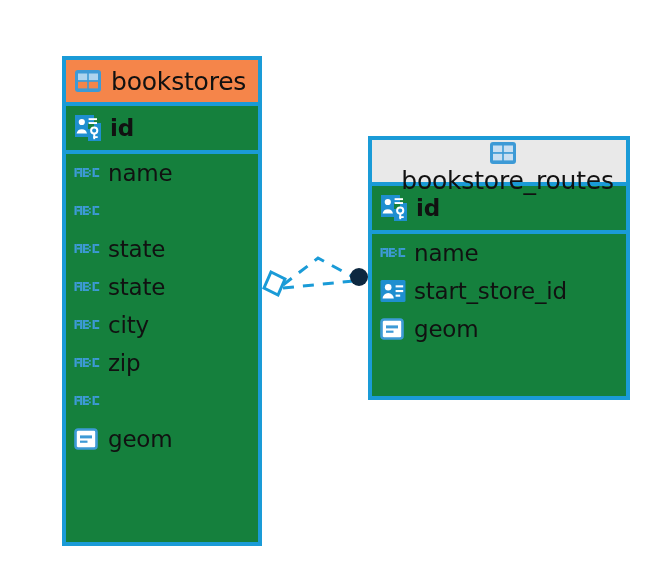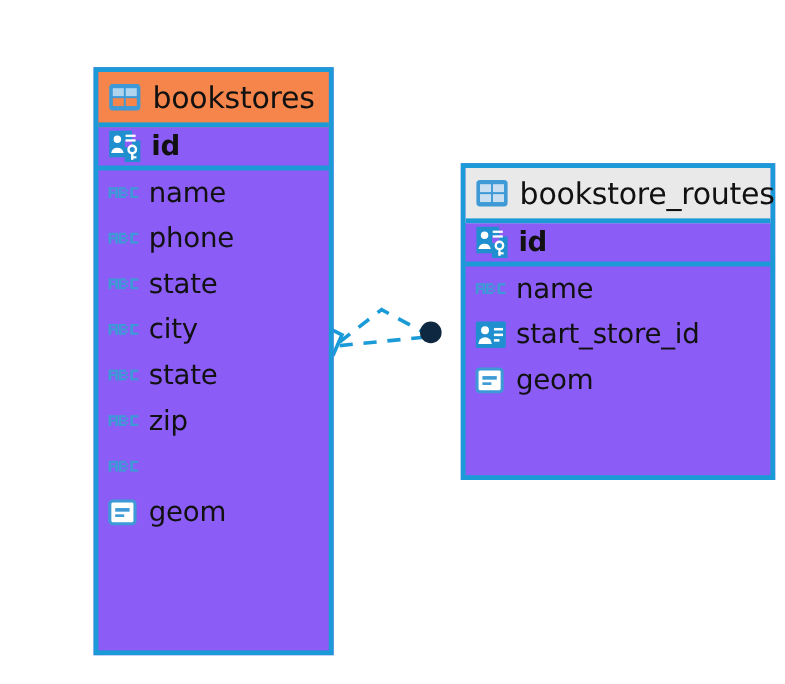--- a/index.html
+++ b/index.html
@@ -25,22 +25,21 @@
     top: 0;
     width: 654px;
     height: 570px;
     pointer-events: none;
   }
   
   .entity {
     position: absolute;
     box-sizing: border-box;
     border: 4px solid #1a9bd7;
-    background: #8b5cf6;
-    margin-left: 16px;
+    background: #15803d;
   }
   #entity-bookstores {
     left: 62px;
     top: 56px;
     width: 200px;
     height: 490px;
   }
   #entity-bookstore-routes {
     left: 368px;
     top: 136px;
@@ -49,41 +48,41 @@
   }
   .entity-header {
     box-sizing: border-box;
     height: 46px;
     display: flex;
     align-items: center;
     padding-left: 8px;
     border-bottom: 4px solid #1a9bd7;
   }
   .header-orange { background: #f5854a; }
-  .header-gray   { background: #e9e9e9; }
+  .header-gray   { background: #e9e9e9; flex-direction: column; }
   .entity-title {
     font-size: 25px;
     color: #111111;
     margin-left: 9px;
     white-space: nowrap;
     letter-spacing: -0.2px;
   }
   .pk-section {
     box-sizing: border-box;
     border-bottom: 4px solid #1a9bd7;
   }
   .row {
     box-sizing: border-box;
     height: 38px;
     display: flex;
     align-items: center;
     padding-left: 8px;
     white-space: nowrap;
   }
-  .row-pk { height: 32px; }
+  .row-pk { height: 44px; }
   .row-label {
     font-size: 23px;
     color: #111111;
     margin-left: 8px;
     letter-spacing: -0.2px;
   }
   .row-label.bold { font-weight: bold; }
   .icon {
     flex: 0 0 auto;
     display: inline-flex;
@@ -190,21 +189,20 @@
               <rect x="11.1" y="11.6" width="3.8" height="1.9"></rect>
                 <rect x="11.1" y="15.1" width="3.8" height="1.9"></rect>
               <rect x="14.9" y="9.9" width="1.9" height="1.8"></rect>
                 <rect x="14.9" y="13.4" width="1.9" height="1.8"></rect>
               <rect x="18.6" y="8" width="2.2" height="9"></rect>
                 <rect x="20.8" y="8" width="4.4" height="1.9"></rect>
               <rect x="20.8" y="15.1" width="4.4" height="1.9"></rect>
             </g>
           </svg>
         </span>
-        <span class="row-label">phone</span>
       </div>
       <div class="row">
         <span class="icon icon-abc">
           <svg viewBox="0 0 26 26" width="26" height="26">
             <g fill="#3d9ad6">
               <rect x="0.5" y="8" width="2.2" height="9"></rect>
                 <rect x="6.1" y="8" width="2.2" height="9"></rect>
               <rect x="2.7" y="8" width="3.4" height="2"></rect>
                 <rect x="2.7" y="11.6" width="3.4" height="1.9"></rect>
               <rect x="8.9" y="8" width="2.2" height="9"></rect>
@@ -234,43 +232,43 @@
               <rect x="11.1" y="11.6" width="3.8" height="1.9"></rect>
                 <rect x="11.1" y="15.1" width="3.8" height="1.9"></rect>
               <rect x="14.9" y="9.9" width="1.9" height="1.8"></rect>
                 <rect x="14.9" y="13.4" width="1.9" height="1.8"></rect>
               <rect x="18.6" y="8" width="2.2" height="9"></rect>
                 <rect x="20.8" y="8" width="4.4" height="1.9"></rect>
               <rect x="20.8" y="15.1" width="4.4" height="1.9"></rect>
             </g>
           </svg>
         </span>
+        <span class="row-label">state</span>
+      </div>
+      <div class="row">
+        <span class="icon icon-abc">
+          <svg viewBox="0 0 26 26" width="26" height="26">
+            <g fill="#3d9ad6">
+              <rect x="0.5" y="8" width="2.2" height="9"></rect>
+                <rect x="6.1" y="8" width="2.2" height="9"></rect>
+              <rect x="2.7" y="8" width="3.4" height="2"></rect>
+                <rect x="2.7" y="11.6" width="3.4" height="1.9"></rect>
+              <rect x="8.9" y="8" width="2.2" height="9"></rect>
+                <rect x="11.1" y="8" width="3.8" height="1.9"></rect>
+              <rect x="11.1" y="11.6" width="3.8" height="1.9"></rect>
+                <rect x="11.1" y="15.1" width="3.8" height="1.9"></rect>
+              <rect x="14.9" y="9.9" width="1.9" height="1.8"></rect>
+                <rect x="14.9" y="13.4" width="1.9" height="1.8"></rect>
+              <rect x="18.6" y="8" width="2.2" height="9"></rect>
+                <rect x="20.8" y="8" width="4.4" height="1.9"></rect>
+              <rect x="20.8" y="15.1" width="4.4" height="1.9"></rect>
+            </g>
+          </svg>
+        </span>
         <span class="row-label">city</span>
-      </div>
-      <div class="row">
-        <span class="icon icon-abc">
-          <svg viewBox="0 0 26 26" width="26" height="26">
-            <g fill="#3d9ad6">
-              <rect x="0.5" y="8" width="2.2" height="9"></rect>
-                <rect x="6.1" y="8" width="2.2" height="9"></rect>
-              <rect x="2.7" y="8" width="3.4" height="2"></rect>
-                <rect x="2.7" y="11.6" width="3.4" height="1.9"></rect>
-              <rect x="8.9" y="8" width="2.2" height="9"></rect>
-                <rect x="11.1" y="8" width="3.8" height="1.9"></rect>
-              <rect x="11.1" y="11.6" width="3.8" height="1.9"></rect>
-                <rect x="11.1" y="15.1" width="3.8" height="1.9"></rect>
-              <rect x="14.9" y="9.9" width="1.9" height="1.8"></rect>
-                <rect x="14.9" y="13.4" width="1.9" height="1.8"></rect>
-              <rect x="18.6" y="8" width="2.2" height="9"></rect>
-                <rect x="20.8" y="8" width="4.4" height="1.9"></rect>
-              <rect x="20.8" y="15.1" width="4.4" height="1.9"></rect>
-            </g>
-          </svg>
-        </span>
-        <span class="row-label">state</span>
       </div>
       <div class="row">
         <span class="icon icon-abc">
           <svg viewBox="0 0 26 26" width="26" height="26">
             <g fill="#3d9ad6">
               <rect x="0.5" y="8" width="2.2" height="9"></rect>
                 <rect x="6.1" y="8" width="2.2" height="9"></rect>
               <rect x="2.7" y="8" width="3.4" height="2"></rect>
                 <rect x="2.7" y="11.6" width="3.4" height="1.9"></rect>
               <rect x="8.9" y="8" width="2.2" height="9"></rect>

